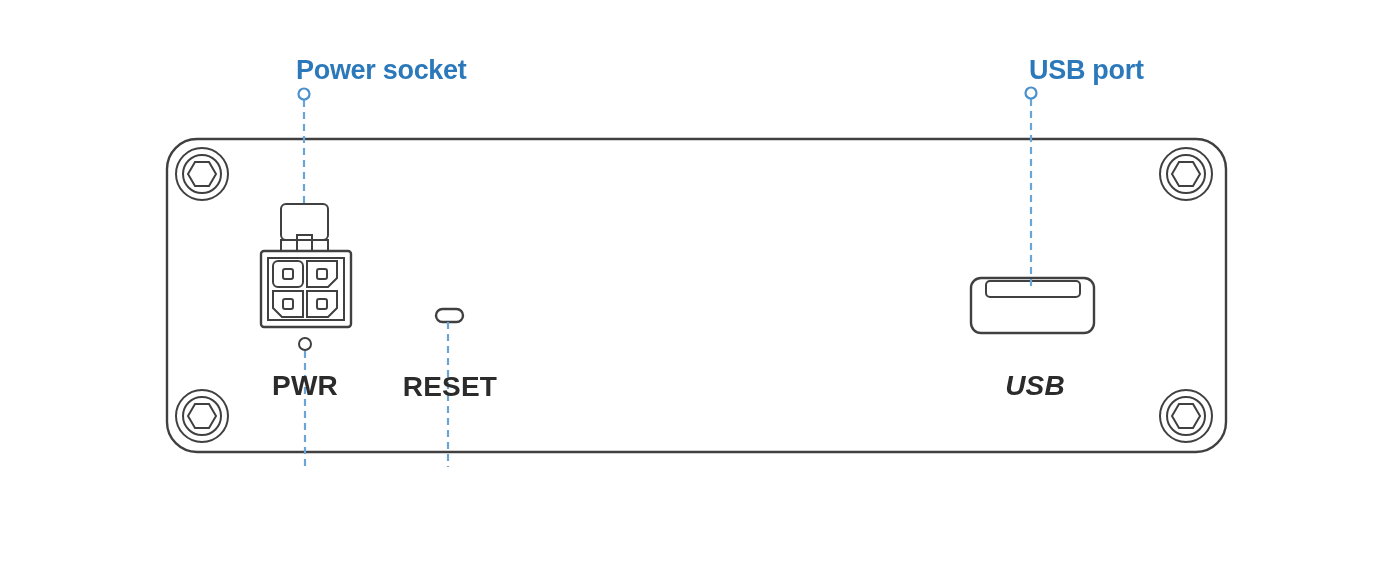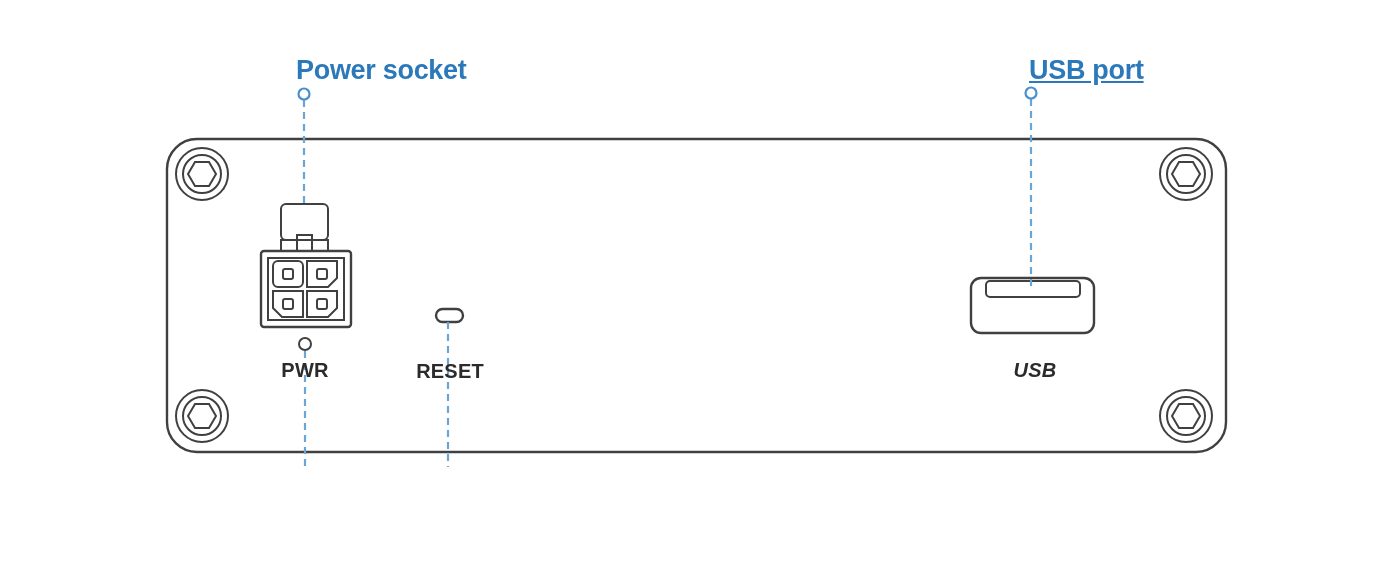--- a/index.html
+++ b/index.html
@@ -25,22 +25,23 @@
   .leader{fill:none;stroke:var(--leader-line);stroke-width:2.2px;stroke-dasharray:7 5;}
   .marker{fill:#fff;stroke:var(--marker-ring);stroke-width:2.2px;}
   
   .label{position:absolute;white-space:nowrap;line-height:1;}
   .callout{
     color:var(--callout-text);
     font-size:27px;font-weight:700;letter-spacing:-0.3px;
   }
   .portlabel{
     color:var(--port-text);
-    font-size:20px;font-weight:700;letter-spacing:0.2px;
+    font-size:28px;font-weight:700;letter-spacing:0.2px;
     transform:translateX(-50%);
+    margin-top:12px;
   }
 </style>
 </head>
 <body>
 
 <div class="stage">
 
   <svg width="1394" height="581" viewBox="0 0 1394 581">
     <defs>
       <g id="screw">
@@ -89,19 +90,19 @@
     <path d="M305 351 V485" class="leader"></path>
     <path d="M448 322 V485" class="leader"></path>
 
     <circle cx="304" cy="94" r="5.5" class="marker"></circle>
     <circle cx="1031" cy="93" r="5.5" class="marker"></circle>
     <circle cx="305" cy="491" r="5.5" class="marker"></circle>
     <circle cx="448" cy="491" r="5.5" class="marker"></circle>
   </svg>
 
   <div class="label callout" style="left:296px;top:57px;">Power socket</div>
-  <div class="label callout" style="left:1029px;top:57px;text-decoration:underline;">USB port</div>
+  <div class="label callout" style="left:1029px;top:57px;">USB port</div>
 
   <div class="label portlabel" style="left:305px;top:360px;">PWR</div>
   <div class="label portlabel" style="left:450px;top:361px;text-align:right;">RESET</div>
   <div class="label portlabel" style="left:1035px;top:360px;font-style:italic;">USB</div>
 
 </div>
 
 </body></html>

